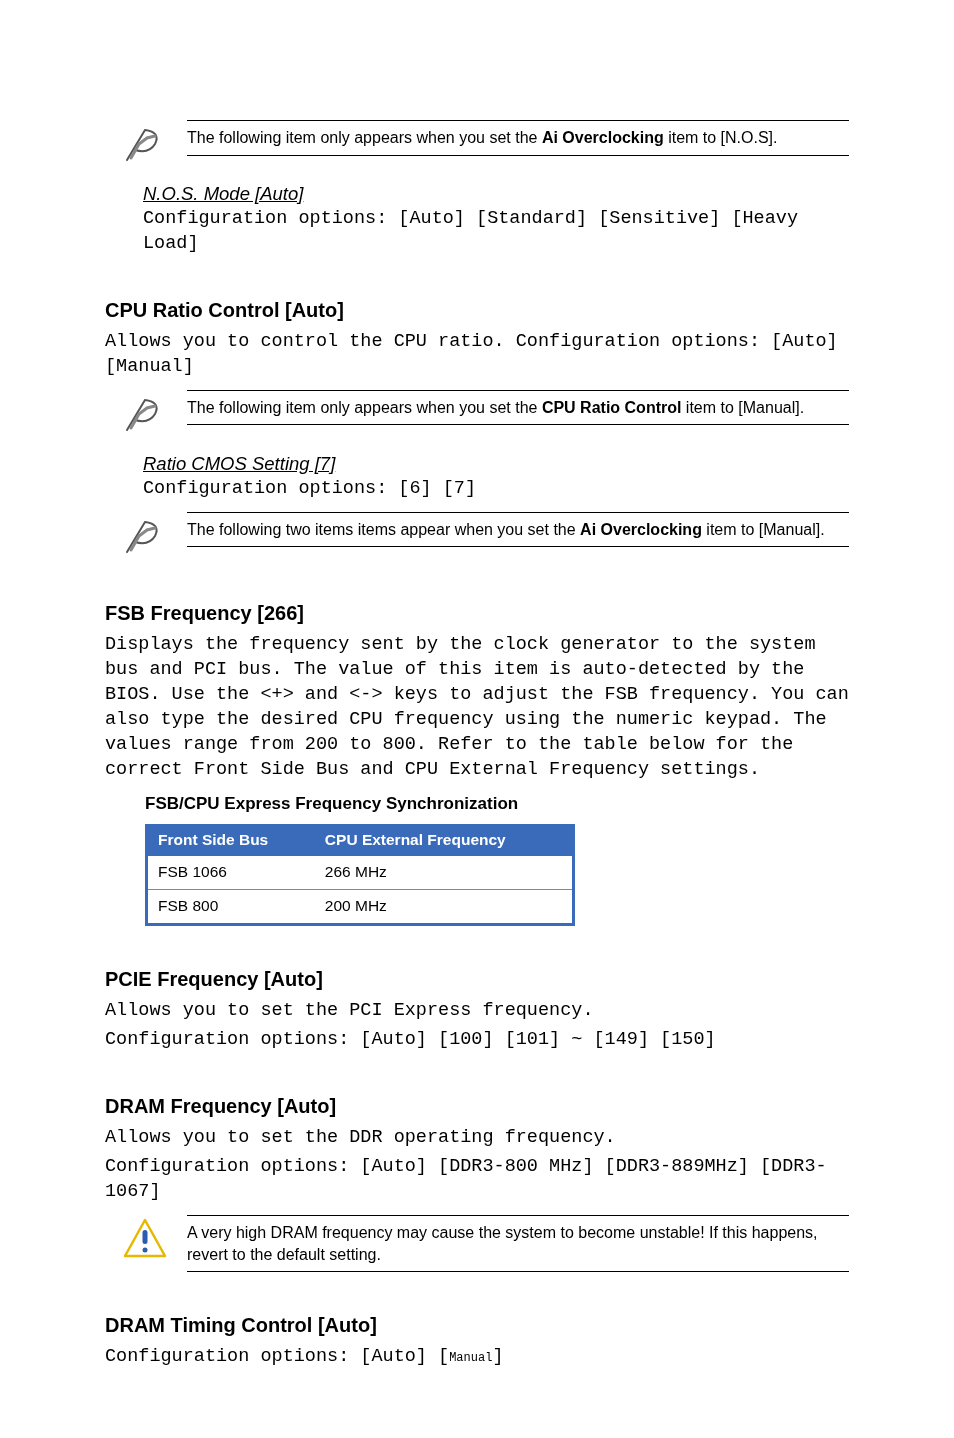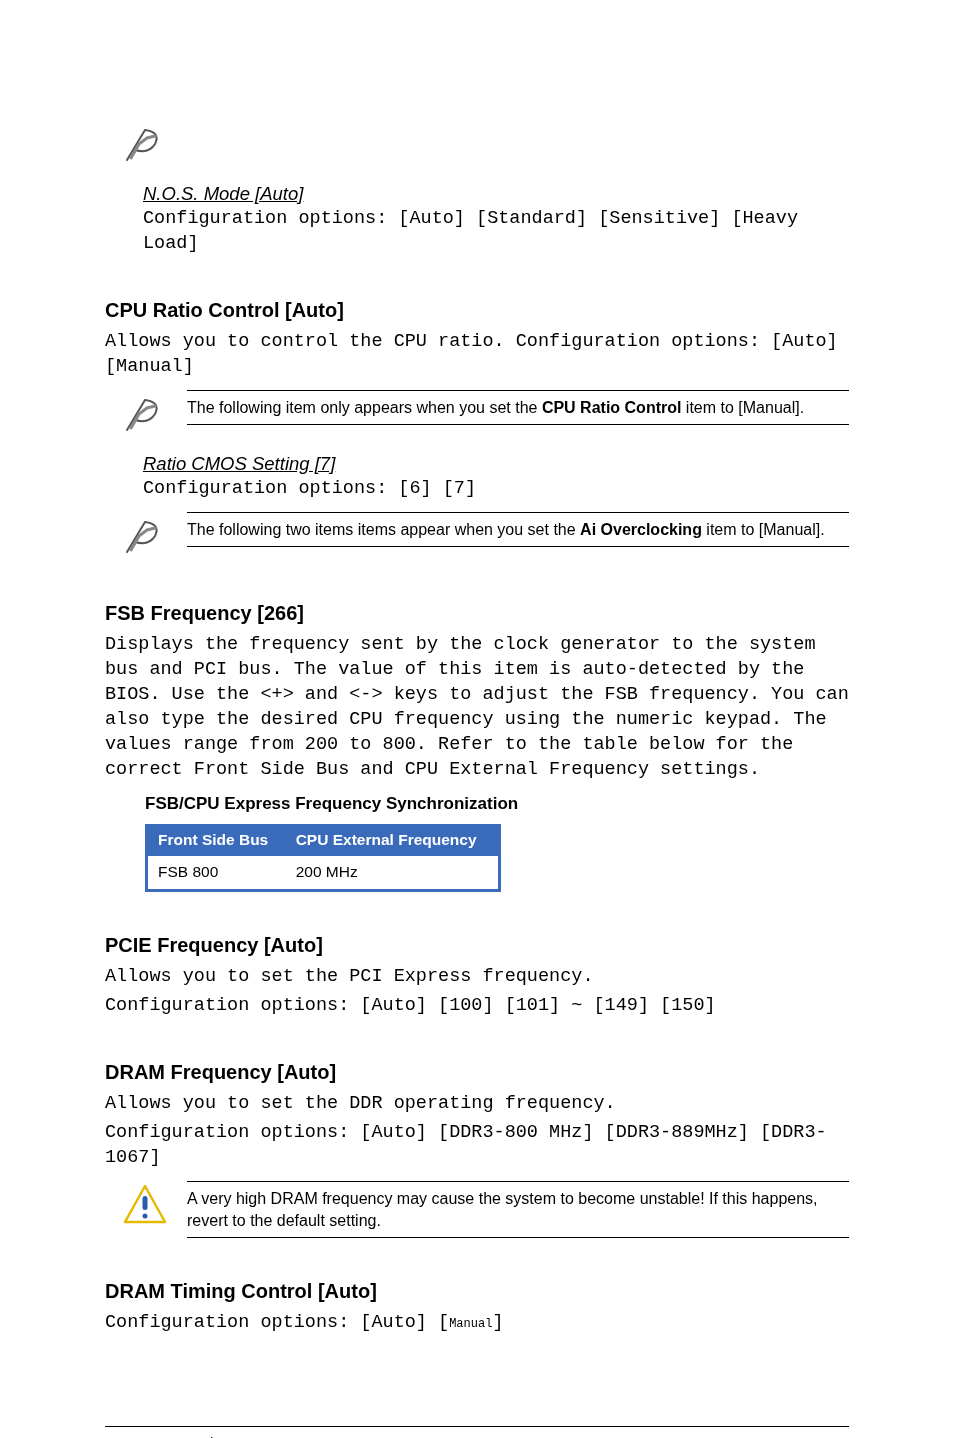--- a/index.html
+++ b/index.html
@@ -54,21 +54,21 @@
     margin-bottom: 4px;
     font-family: Liberation Mono, monospace;
   }
   .sub-heading {
     font-weight: bold;
     font-size: 17px;
     margin: 10px 0 8px 40px;
   }
   table.freq {
     border-collapse: collapse;
-    width: 356px;
+    width: 430px;
     margin-left: 40px;
     font-size: 15.5px;
   }
   table.freq th {
     background: #3a6bbb;
     color: #fff;
     text-align: left;
     padding: 6px 10px;
     font-weight: bold;
   }
@@ -96,20 +96,23 @@
 </style>
 </head>
 <body>
 
 <div class="note-row">
   <div class="note-icon">
     <svg width="48" height="48" viewBox="0 0 48 48">
       <path d="M6 40 L24 10 M24 10 Q40 12 34 24 Q28 34 14 30" fill="none" stroke="#555" stroke-width="2" stroke-linecap="round"></path>
       <path d="M10 38 L18 24 L26 18 L34 16" fill="none" stroke="#888" stroke-width="3" stroke-linecap="round"></path>
     </svg>
+  </div>
+  <div class="note-hr-wrap">
+    <span>The following item only appears when you set the </span><b>Ai Overclocking</b><span> item to [N.O.S].</span>
   </div>
 </div>
 
 <div class="italic-underline">N.O.S. Mode [Auto]</div>
 <div class="config-line body-text">Configuration options: [Auto] [Standard] [Sensitive] [Heavy Load]</div>
 
 <div class="heading">CPU Ratio Control [Auto]</div>
 <div class="body-text">Allows you to control the CPU ratio. Configuration options: [Auto] [Manual]</div>
 
 <div class="note-row">
@@ -144,20 +147,24 @@
 <div class="sub-heading">FSB/CPU Express Frequency Synchronization</div>
 <table class="freq">
   <thead>
     <tr>
       <th>Front Side Bus</th>
       <th>CPU External Frequency</th>
     </tr>
   </thead>
   <tbody>
     <tr>
+      <td>FSB 1066</td>
+      <td>266 MHz</td>
+    </tr>
+    <tr>
       <td>FSB 800</td>
       <td>200 MHz</td>
     </tr>
   </tbody>
 </table>
 
 <div class="heading">PCIE Frequency [Auto]</div>
 <div class="body-text">Allows you to set the PCI Express frequency.</div>
 <div class="body-text">Configuration options: [Auto] [100] [101] ~ [149] [150]</div>
 

